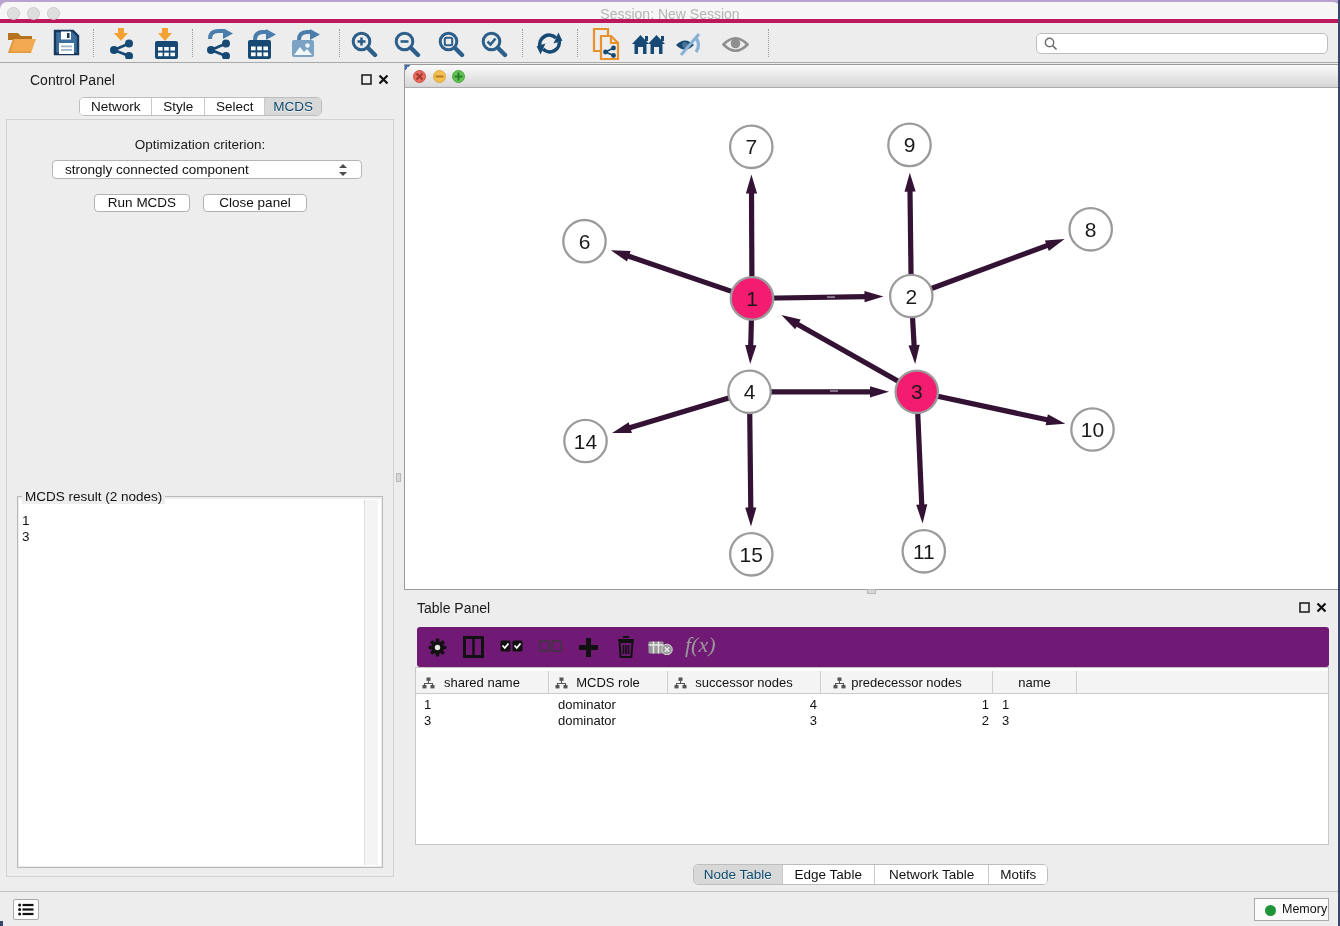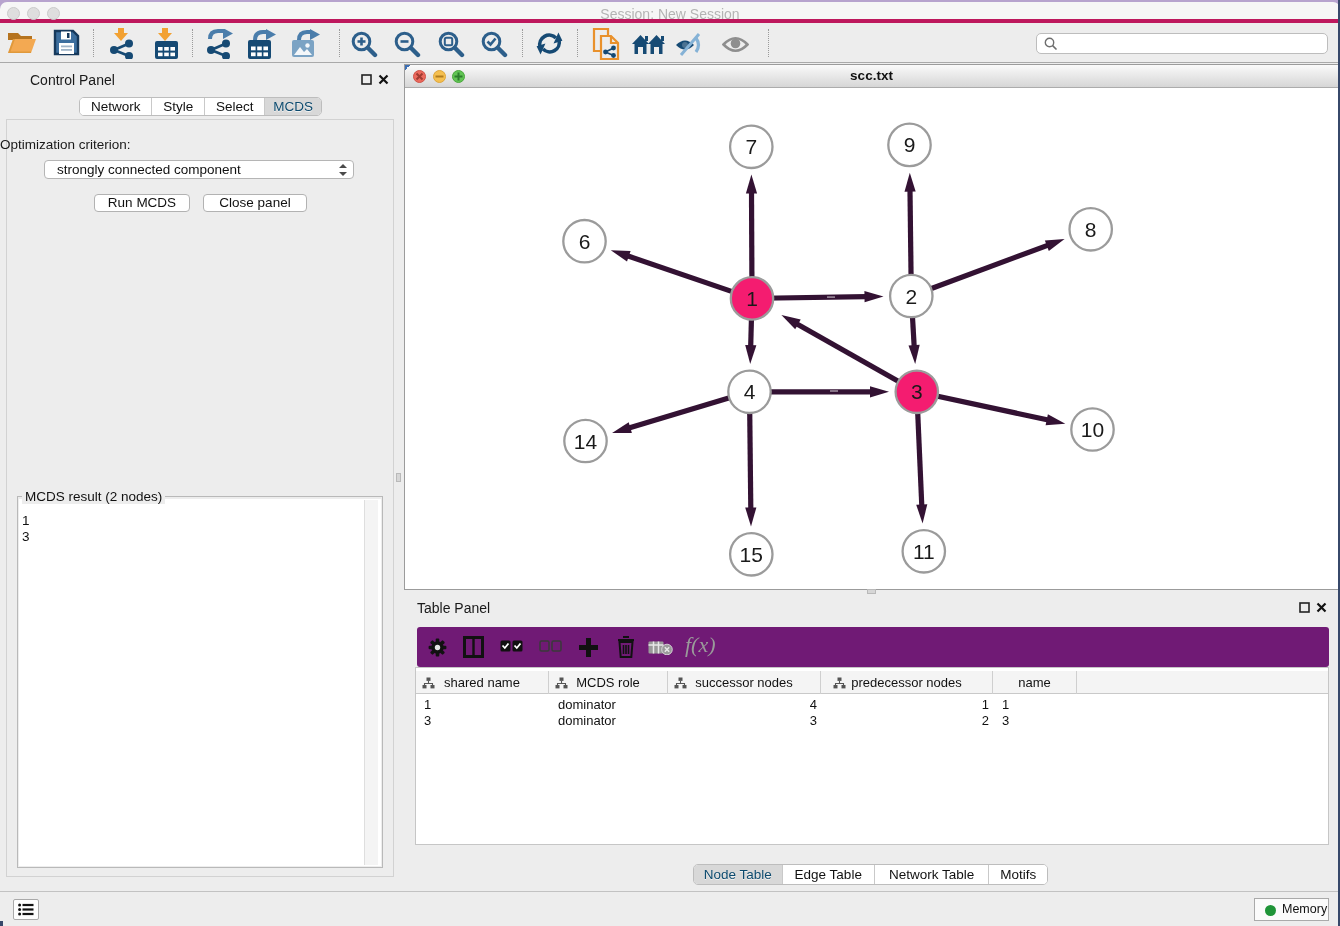--- a/index.html
+++ b/index.html
@@ -18,22 +18,22 @@
 
 #main { position:absolute; left:0; top:63px; width:1340px; height:828px; background:#ededed; }
 
 #cp-title { position:absolute; left:30px; top:72px; font-size:14px; color:#1a1a1a; }
 .winbtn { position:absolute; z-index:3; }
 .tabbar { position:absolute; height:19px; display:flex; border:1px solid #bdbdbd; border-radius:5px; overflow:hidden; background:#fff; }
 .tabbar .tab { height:100%; display:flex; align-items:center; justify-content:center; font-size:13.5px; color:#111; background:#fff; border-left:1px solid #c9c9c9; }
 .tabbar .tab:first-child { border-left:none; }
 .tabbar .tab.sel { background:#d8d8d8; color:#0c4a6e; text-shadow:0 1px 0 #f2f2f2; }
 #cp-panel { position:absolute; left:6px; top:119px; width:388px; height:758px; background:#ededed; border:1px solid #d2d2d2; }
-#optlabel { position:absolute; left:0; top:137px; width:400px; font-size:13.5px; color:#1a1a1a; }
-#dropdown { position:absolute; left:44px; top:160px; width:310px; height:19px; background:#fff; border:1px solid #b5b5b5; border-radius:4px; font-size:13.5px; color:#111; line-height:17px; padding-left:12px; }
+#optlabel { position:absolute; left:0; top:137px; width:400px; text-align:center; font-size:13.5px; color:#1a1a1a; }
+#dropdown { position:absolute; left:52px; top:160px; width:310px; height:19px; background:#fff; border:1px solid #b5b5b5; border-radius:4px; font-size:13.5px; color:#111; line-height:17px; padding-left:12px; }
 .btn { position:absolute; height:18px; background:#fff; border:1px solid #b2b2b2; border-radius:4px; font-size:13.5px; color:#111; text-align:center; line-height:16px; }
 #fieldset { position:absolute; left:17px; top:496px; width:366px; height:372px; border:1px solid #b9b9b9; }
 #fs-white { position:absolute; left:19px; top:499px; width:362px; height:367px; background:#fff; }
 #fs-legend { position:absolute; left:22px; top:489px; font-size:13.5px; color:#111; background:#ededed; padding:0 3px; }
 #fs-scroll { position:absolute; left:364px; top:500px; width:14px; height:365px; background:#f4f4f4; border-left:1px solid #dedede; }
 #fs-text { position:absolute; left:22px; top:513px; font-size:13.5px; color:#111; line-height:16px; }
 
 #netwin { position:absolute; left:404px; top:64px; width:935px; height:526px; border:1px solid #9b9b9b; background:#fff; }
 #nettitle { position:absolute; left:0; top:0; width:100%; height:23px; background:linear-gradient(#fafafa,#d6d6d6); border-bottom:1px solid #acacac; }
 #nettitle .t { position:absolute; width:100%; text-align:center; top:3px; font-size:13.5px; font-weight:bold; color:#111; }
@@ -237,21 +237,20 @@
     <div class="mac" style="left:27.5px; background:#f5bf4f; border:1px solid #dda63b;">
           <svg width="11" height="11" viewBox="0 0 11 11">
             <path d="M1.5,5.5 h8" stroke="#b07c1e" stroke-width="2"></path>
           </svg>
         </div>
     <div class="mac" style="left:47px; background:#61c454; border:1px solid #4aa73c;">
           <svg width="11" height="11" viewBox="0 0 11 11">
             <path d="M5.5,1.5 v8 M1.5,5.5 h8" stroke="#2c7d2c" stroke-width="2"></path>
           </svg>
         </div>
-    <div class="t">scc.txt</div>
   </div>
   <svg id="graph" width="933" height="501" viewBox="0 0 933 501">
     <g stroke="#331233" stroke-width="5.2">
       <line x1="346" y1="209.4" x2="345.5" y2="103.1"></line>
       <line x1="346" y1="209.4" x2="221.4" y2="166.8"></line>
       <line x1="346" y1="209.4" x2="460.0" y2="207.7"></line>
       <line x1="346" y1="209.4" x2="344.7" y2="257.5"></line>
       <line x1="505.3" y1="207.0" x2="504.0" y2="101.2"></line>
       <line x1="505.3" y1="207.0" x2="642.2" y2="156.1"></line>
       <line x1="505.3" y1="207.0" x2="508.2" y2="257.6"></line>

